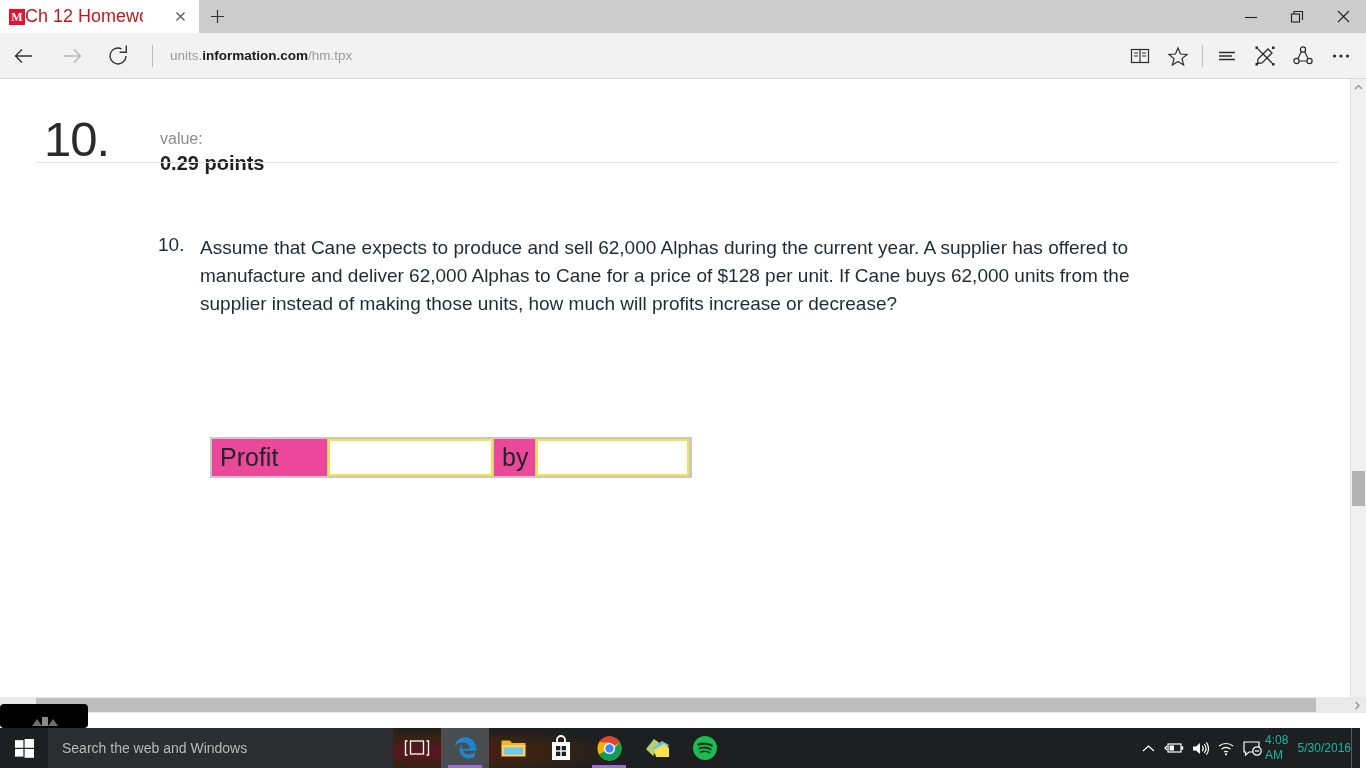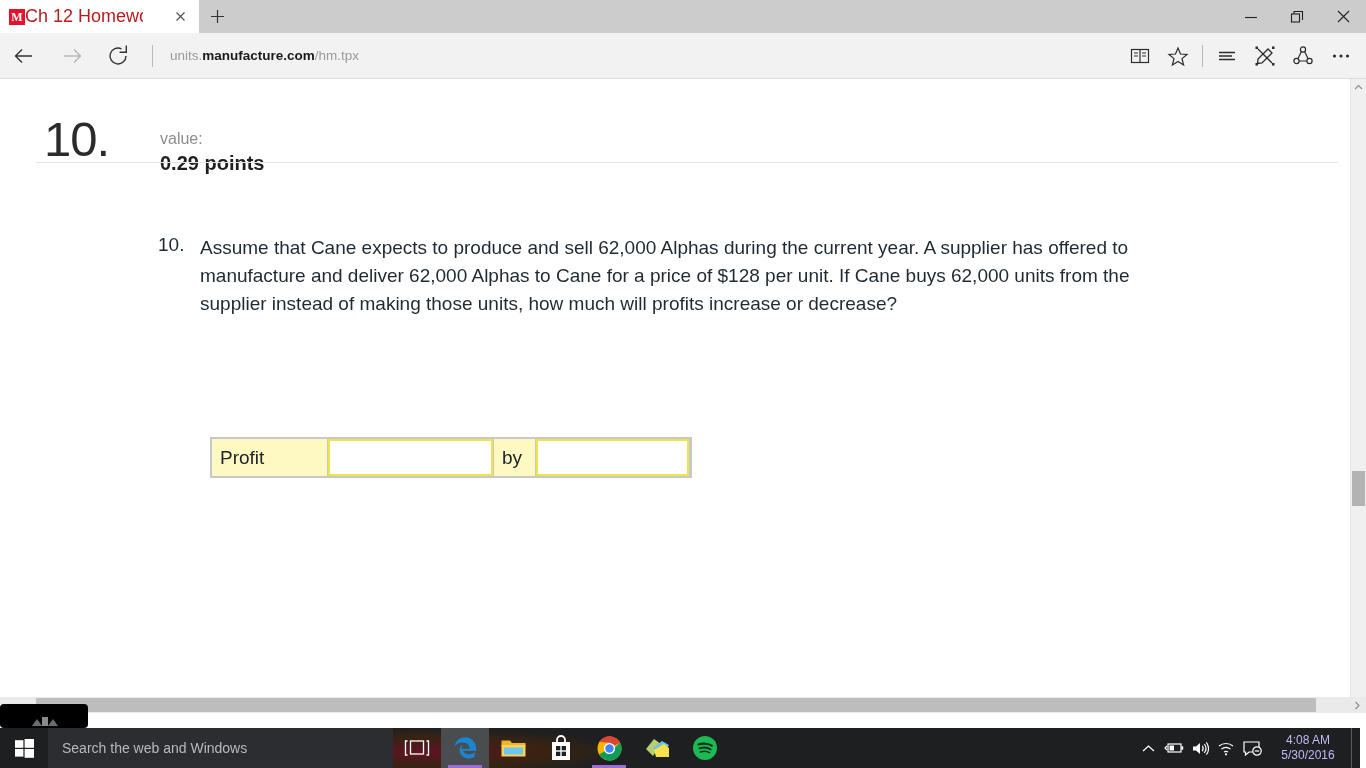--- a/index.html
+++ b/index.html
@@ -170,23 +170,23 @@
   }
 
   
   .ans-table {
     position: absolute; left: 210px; top: 358px;
     background: #c8c8c8;
     padding: 2px;
     display: flex;
   }
   .cell-label {
-    background: #fef9c3;
+    background: #ec4899;
     color: #20242b;
-    font-size: 19px;
+    font-size: 25px;
     display: flex; align-items: center;
     padding: 4px 8px;
     height: 37px;
     box-sizing: border-box;
   }
   .cell-label.profit { width: 115px; }
   .cell-label.by     { width: 41px; }
   .cell-input {
     background: #ffffff;
     border: 2px solid #f2e34a;
@@ -301,23 +301,23 @@
     display: flex; align-items: center;
     z-index: 2;
   }
   .tray-icon {
     width: 26px; height: 40px;
     display: flex; align-items: center; justify-content: center;
     color: #ffffff;
   }
   .tray-clock {
     width: 86px; height: 40px;
-    display: flex; flex-direction: column;
+    display: flex; flex-direction: row;
     align-items: center; justify-content: center;
-    color: #c4b5fd; font-size: 12px; line-height: 15px;
+    color: #14b8a6; font-size: 12px; line-height: 15px;
   }
   .tray-showdesktop {
     width: 8px; height: 40px;
     border-left: 1px solid #5a5c5e;
   }
   .svgi { display: block; }
 </style>
 </head>
 <body>
 
@@ -375,21 +375,21 @@
     </div>
     <div class="nav-btn nav-refr">
       <svg class="svgi" width="26" height="26" viewBox="0 0 26 26">
         <path d="M21 13 A8 8 0 1 1 16.5 5.8" stroke="#333" stroke-width="1.4" fill="none"></path>
         <path d="M21.3 2.5 L21.3 9.3 L14.6 9.3" stroke="#333" stroke-width="1.4" fill="none"></path>
       </svg>
     </div>
 
     <div class="url-sep"></div>
 
-    <div class="urlbar"><span>units.</span><span class="url-host">manufacture.com</span><span>/hm.tpx</span></div>
+    <div class="urlbar"><span>units.</span><span class="url-host">information.com</span><span>/hm.tpx</span></div>
 
     <div class="right-icons">
       <div class="ri-btn">
         <svg class="svgi" width="22" height="22" viewBox="0 0 22 22">
           <rect x="2.5" y="4.5" width="17" height="13" fill="none" stroke="#2b2b2b" stroke-width="1.2"></rect>
           <path d="M11 4.5 L11 17.5" stroke="#2b2b2b" stroke-width="1.2"></path>
           <path d="M5 8 L9 8 M5 11 L9 11 M13 8 L17 8 M13 11 L17 11" stroke="#2b2b2b" stroke-width="1"></path>
         </svg>
       </div>
       <div class="ri-btn">

